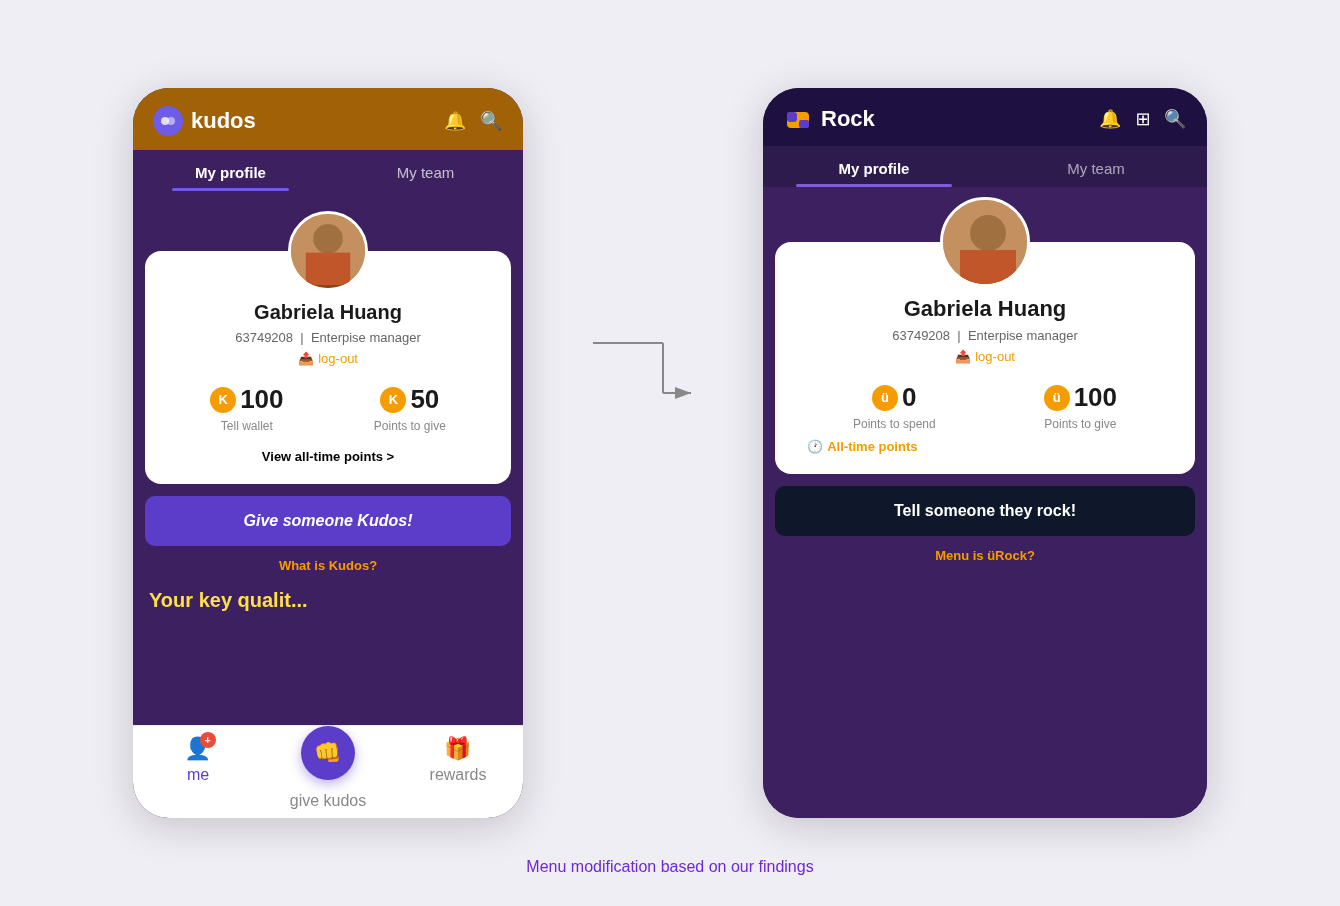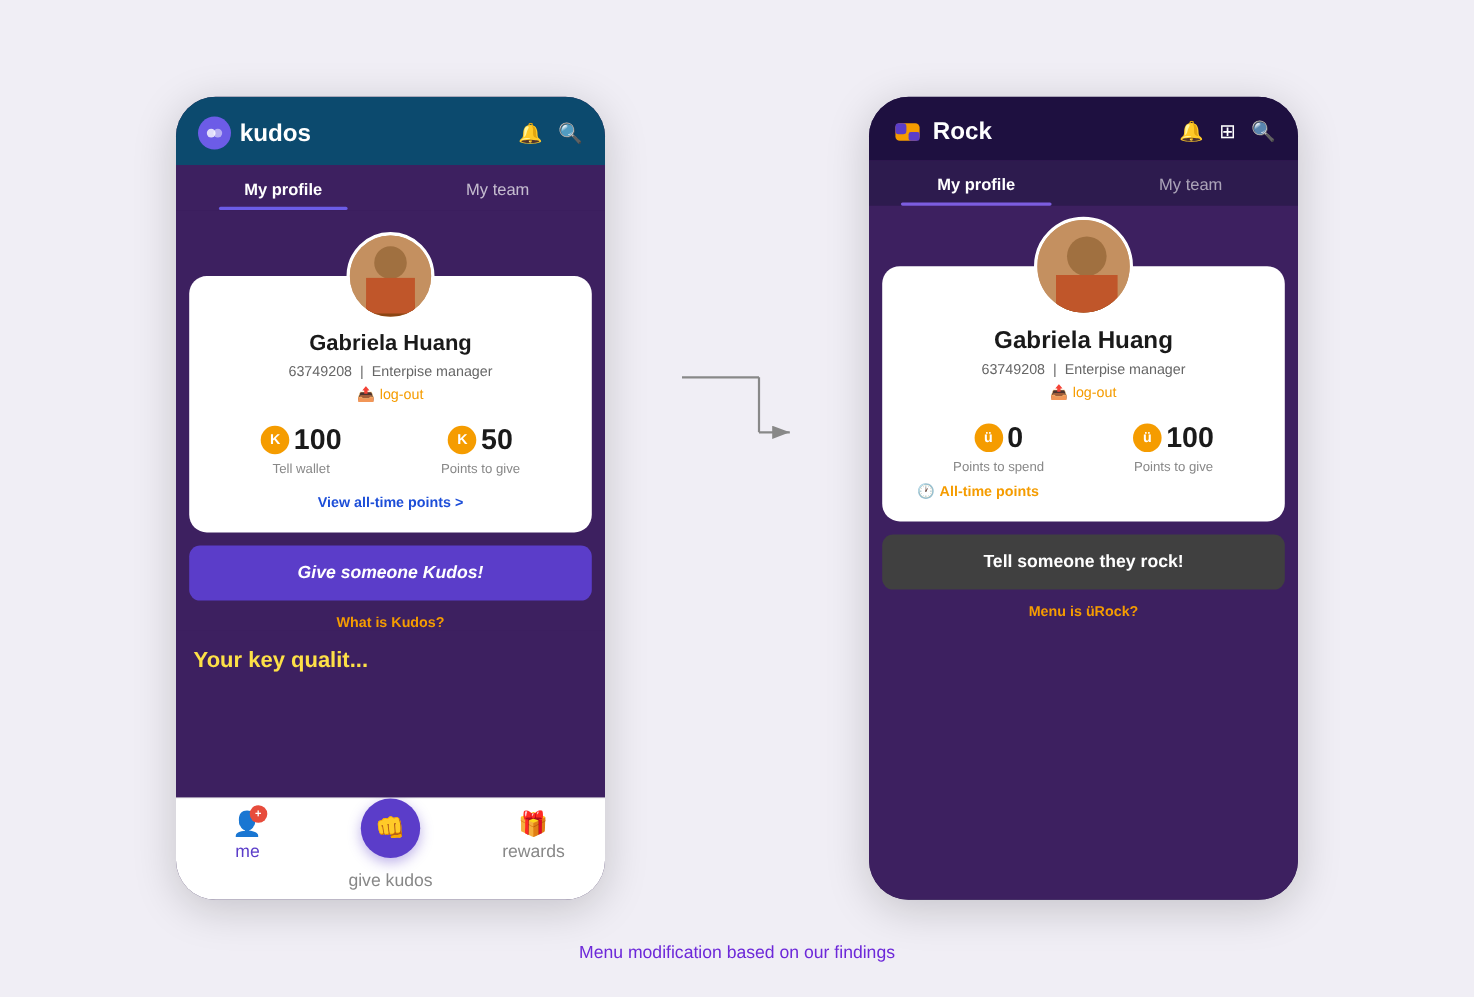--- a/index.html
+++ b/index.html
@@ -35,26 +35,26 @@
       flex-direction: column;
       box-shadow: 0 8px 40px rgba(0,0,0,0.18);
     }
 
     .phone-left {
       background: #2d1b4e;
     }
 
     .phone-right {
       background: #2d1b4e;
-      width: 390px;
+      width: 444px;
     }
 
     
     .left-header {
-      background: #0c4a6e;
+      background: #a16207;
       padding: 18px 20px 14px;
       display: flex;
       align-items: center;
       justify-content: space-between;
     }
 
     .left-logo {
       display: flex;
       align-items: center;
       gap: 8px;
@@ -210,21 +210,21 @@
       flex-shrink: 0;
     }
 
     .points-label {
       font-size: 12px;
       color: #888;
       margin-top: 4px;
     }
 
     .view-points-link {
-      color: #1d4ed8;
+      color: #000000;
       font-size: 13px;
       font-weight: 600;
       margin-top: 4px;
       display: block;
     }
 
     
     .give-kudos-btn {
       background: #5b3dc9;
       color: white;
@@ -518,21 +518,21 @@
       justify-content: flex-start;
       gap: 4px;
       color: #f59c00;
       font-size: 13px;
       font-weight: 600;
       margin-top: 6px;
       padding-left: 8px;
     }
 
     .tell-rock-btn {
-      background: #404040;
+      background: #0f172a;
       color: white;
       border: none;
       border-radius: 10px;
       padding: 16px;
       font-size: 16px;
       font-weight: 700;
       width: calc(100% - 24px);
       margin: 12px 12px 0;
       cursor: pointer;
       text-align: center;

